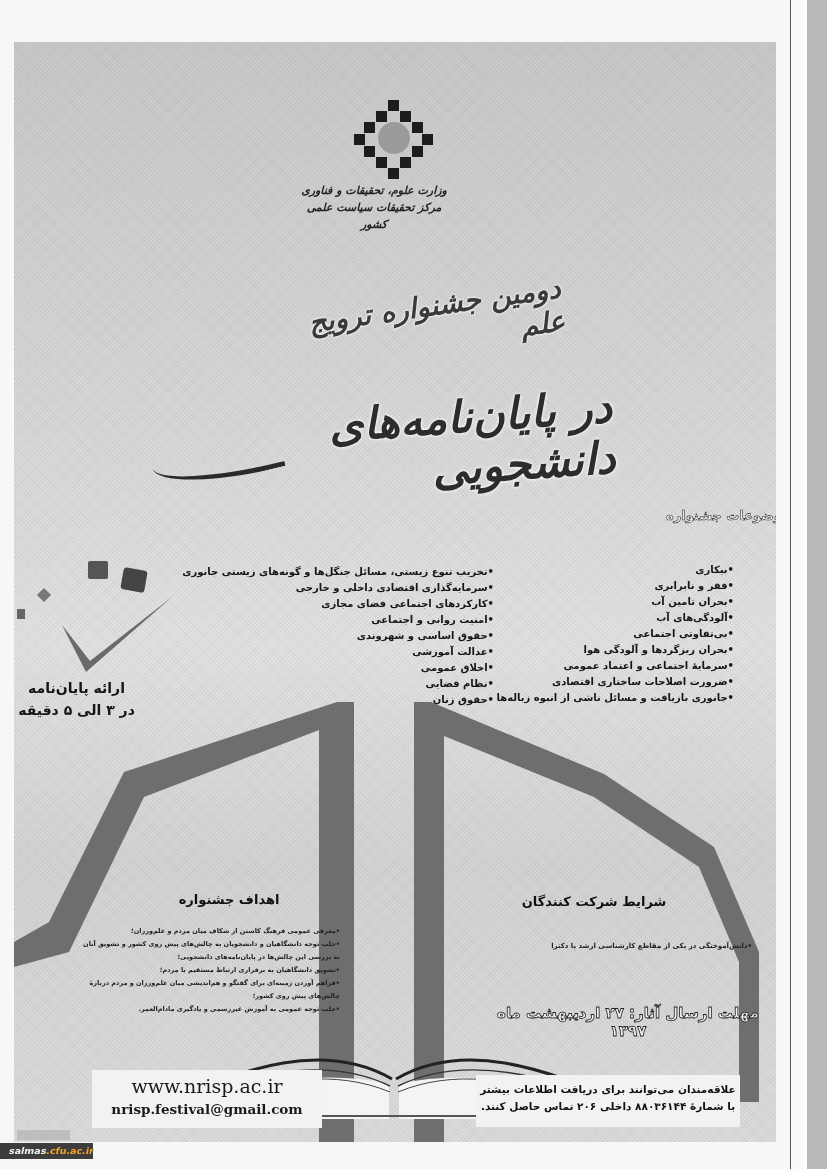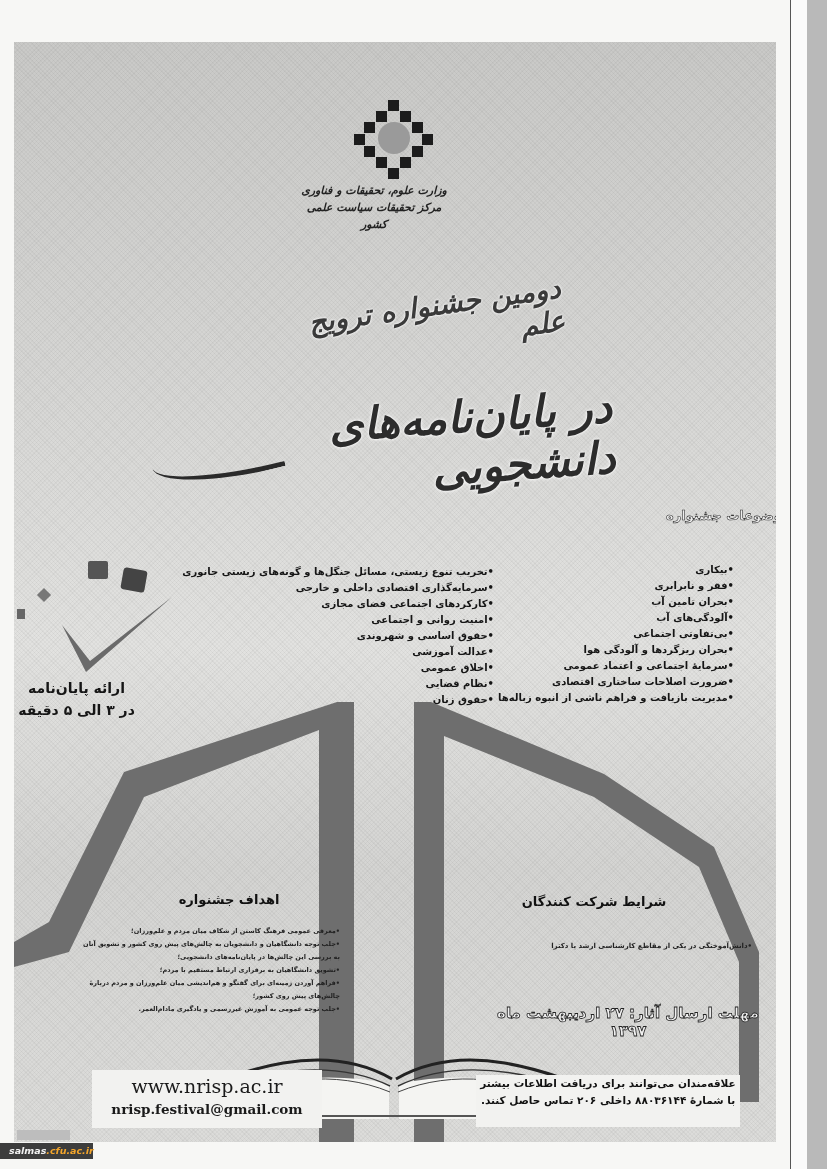--- a/index.html
+++ b/index.html
@@ -62,21 +62,21 @@
   .cond-list { position: absolute; left: 480px; top: 898px; width: 258px; direction: rtl; text-align: right;
     font-size: 7px; line-height: 13px; list-style: none; color: #222; font-weight: bold; }
 
   .deadline { position: absolute; left: 464px; top: 962px; width: 300px; direction: rtl; text-align: center;
     font-size: 15px; font-weight: bold; color: #f0f0f0; -webkit-text-stroke: 0.8px #222; }
 
   .footer-left { position: absolute; left: 92px; top: 1070px; width: 230px; height: 58px; background: #f2f2f0; text-align: center; }
   .footer-left .url { font-family: "DejaVu Serif", serif; font-size: 19px; color: #1a1a1a; line-height: 26px; margin-top: 3px; }
   .footer-left .email { font-family: "DejaVu Serif", serif; font-size: 13.5px; font-weight: bold; color: #1a1a1a; line-height: 20px; }
   .footer-right { position: absolute; left: 476px; top: 1075px; width: 264px; height: 52px; background: #f2f2f0;
-    direction: rtl; text-align: center; font-size: 10.5px; font-weight: bold; line-height: 17px; color: #111; }
+    direction: rtl; text-align: center; font-size: 10.5px; font-weight: bold; line-height: 17px; padding-top: 6px; color: #111; }
 
   .watermark { position: absolute; left: 0; top: 1143px; width: 93px; height: 16px; background: #3d3d3d;
     font-family: "DejaVu Sans", sans-serif; font-style: italic; font-weight: bold; font-size: 9.5px; line-height: 16px; padding-left: 9px; }
   .watermark .wm-a { color: #f2f2f2; }
   .watermark .wm-b { color: #f3a52b; }
   .wm-strip { position: absolute; left: 17px; top: 1130px; width: 53px; height: 10px; background: #bdbdbd; }
 </style>
 </head>
 <body>
 
@@ -116,21 +116,21 @@
 
   <ul class="topics-col topics-right">
     <li>•بیکاری</li>
     <li>•فقر و نابرابری</li>
     <li>•بحران تامین آب</li>
     <li>•آلودگی‌های آب</li>
     <li>•بی‌تفاوتی اجتماعی</li>
     <li>•بحران ریزگردها و آلودگی هوا</li>
     <li>•سرمایهٔ اجتماعی و اعتماد عمومی</li>
     <li>•ضرورت اصلاحات ساختاری اقتصادی</li>
-    <li>•مدیریت بازیافت و فراهم ناشی از انبوه زباله‌ها</li>
+    <li>•جانوری بازیافت و مسائل ناشی از انبوه زباله‌ها</li>
   </ul>
 
   <ul class="topics-col topics-left">
     <li>•تخریب تنوع زیستی، مسائل جنگل‌ها و گونه‌های زیستی جانوری</li>
     <li>•سرمایه‌گذاری اقتصادی داخلی و خارجی</li>
     <li>•کارکردهای اجتماعی فضای مجازی</li>
     <li>•امنیت روانی و اجتماعی</li>
     <li>•حقوق اساسی و شهروندی</li>
     <li>•عدالت آموزشی</li>
     <li>•اخلاق عمومی</li>

